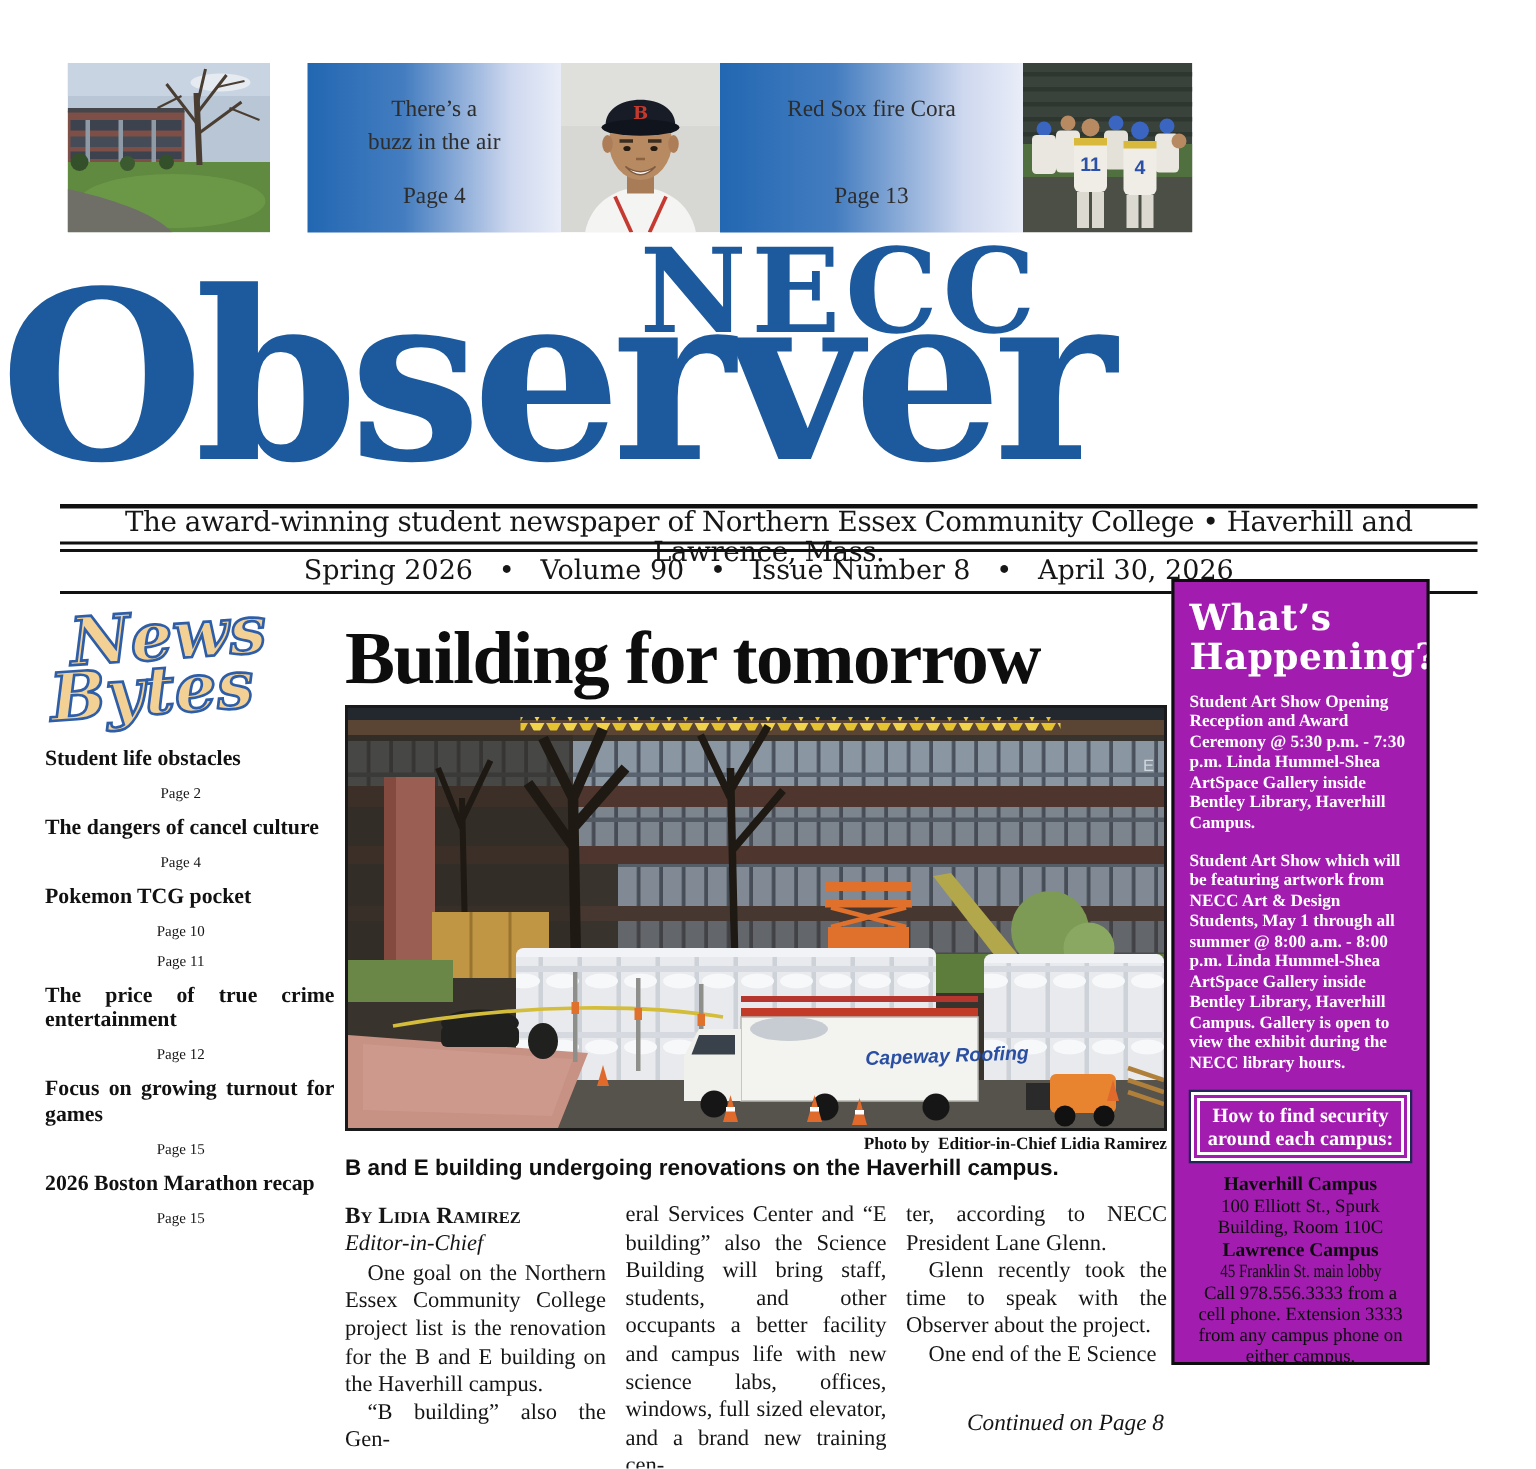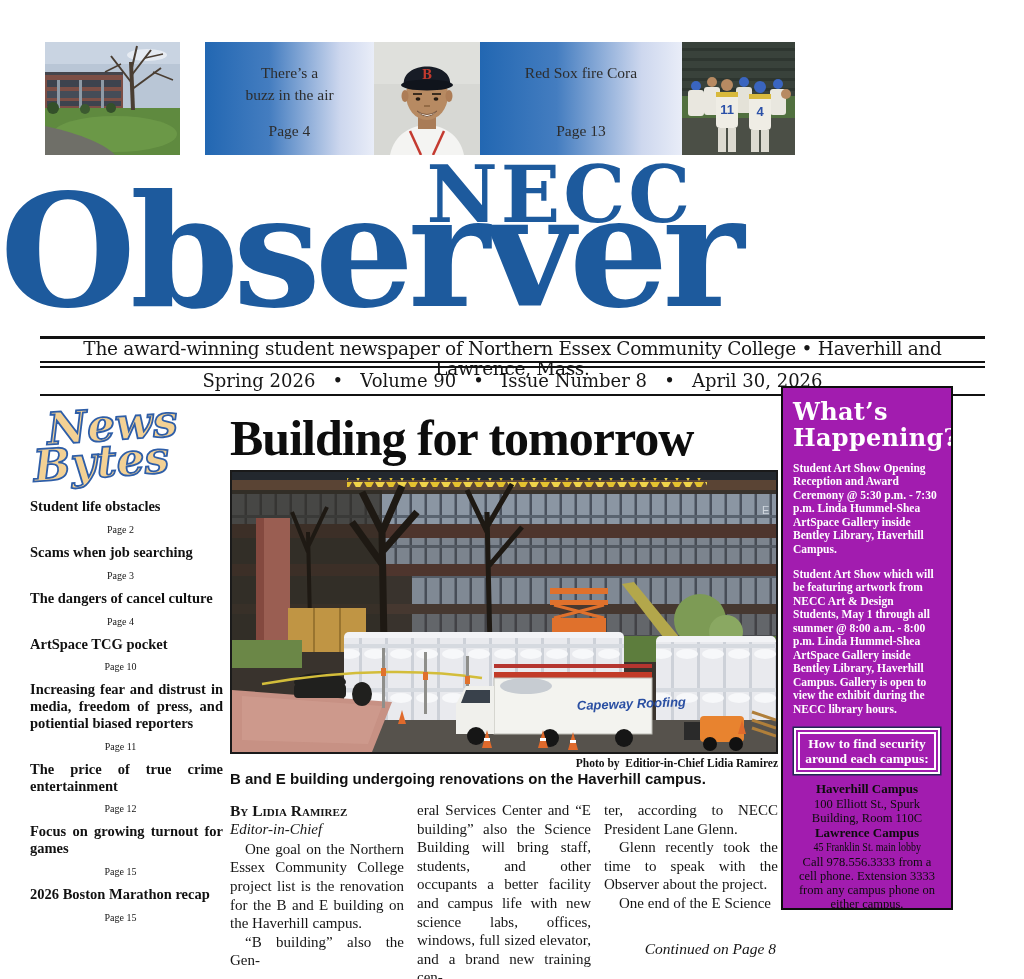--- a/index.html
+++ b/index.html
@@ -196,33 +196,28 @@
   <div class="nblogo">
     <div class="nb-line1">News</div>
     <div class="nb-line2">Bytes</div>
   </div>
 
   <div class="nb-item">
     <div class="nb-title">Student life obstacles</div>
     <div class="nb-page">Page 2</div>
   </div>
   <div class="nb-item">
-    <div class="nb-title">Scams when job searching</div>
-    <div class="nb-page">Page 3</div>
-  </div>
-  <div class="nb-item">
     <div class="nb-title">The dangers of cancel culture</div>
     <div class="nb-page">Page 4</div>
   </div>
   <div class="nb-item">
-    <div class="nb-title">ArtSpace TCG pocket</div>
+    <div class="nb-title">Pokemon TCG pocket</div>
     <div class="nb-page">Page 10</div>
   </div>
   <div class="nb-item">
-    <div class="nb-title">Increasing fear and distrust in media, freedom of press, and potiential biased reporters</div>
     <div class="nb-page">Page 11</div>
   </div>
   <div class="nb-item">
     <div class="nb-title">The price of true crime entertainment</div>
     <div class="nb-page">Page 12</div>
   </div>
   <div class="nb-item">
     <div class="nb-title">Focus on growing turnout for games</div>
     <div class="nb-page">Page 15</div>
   </div>

